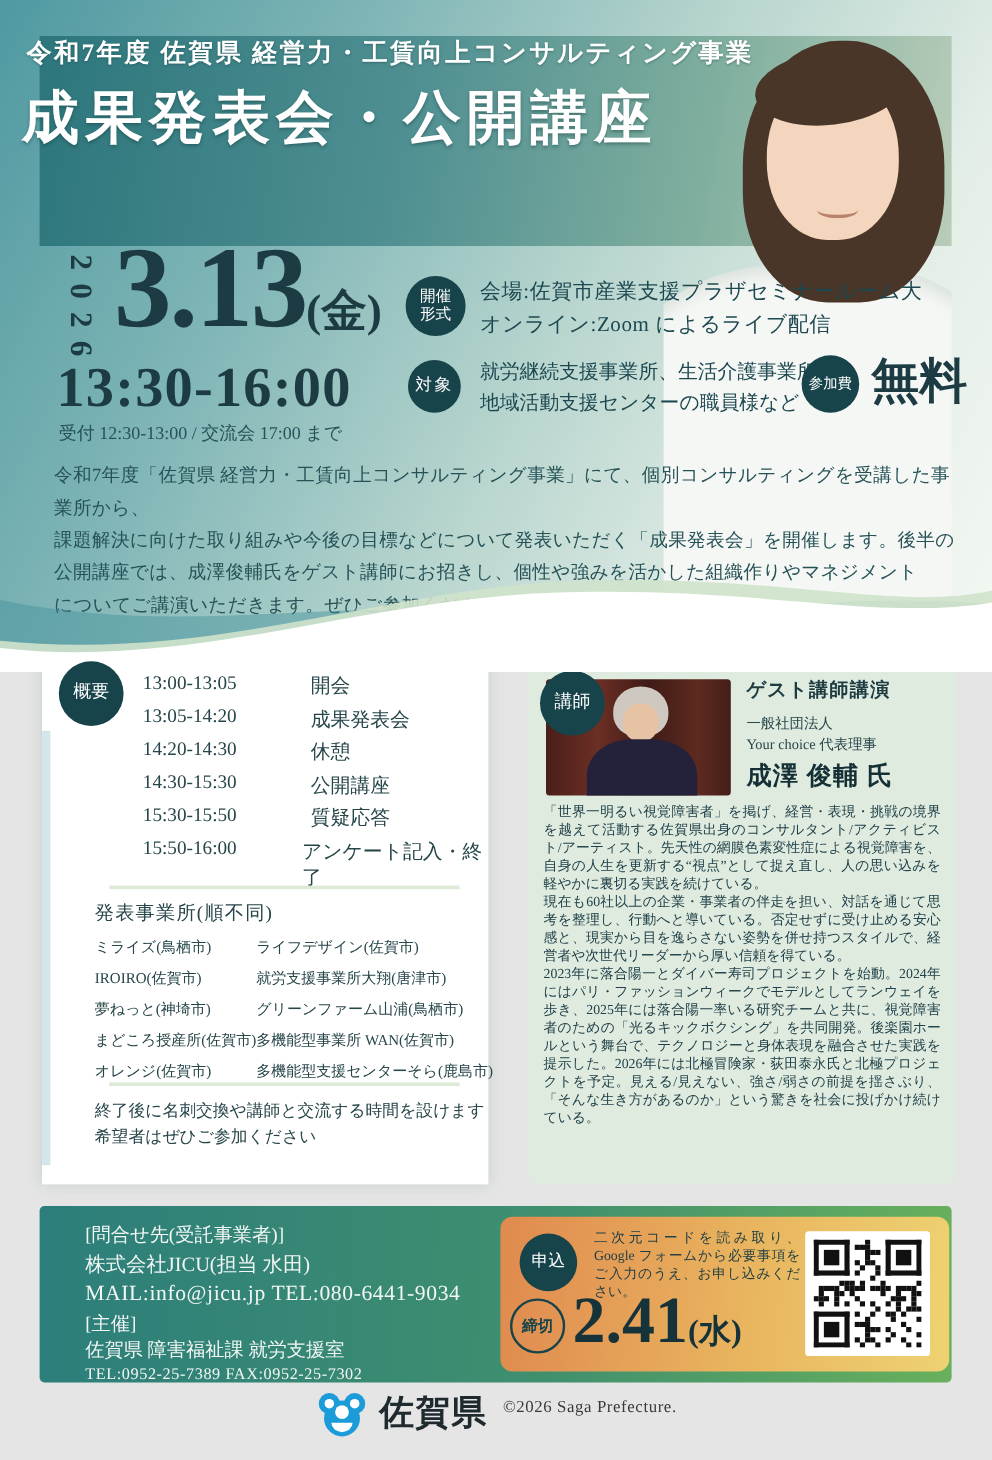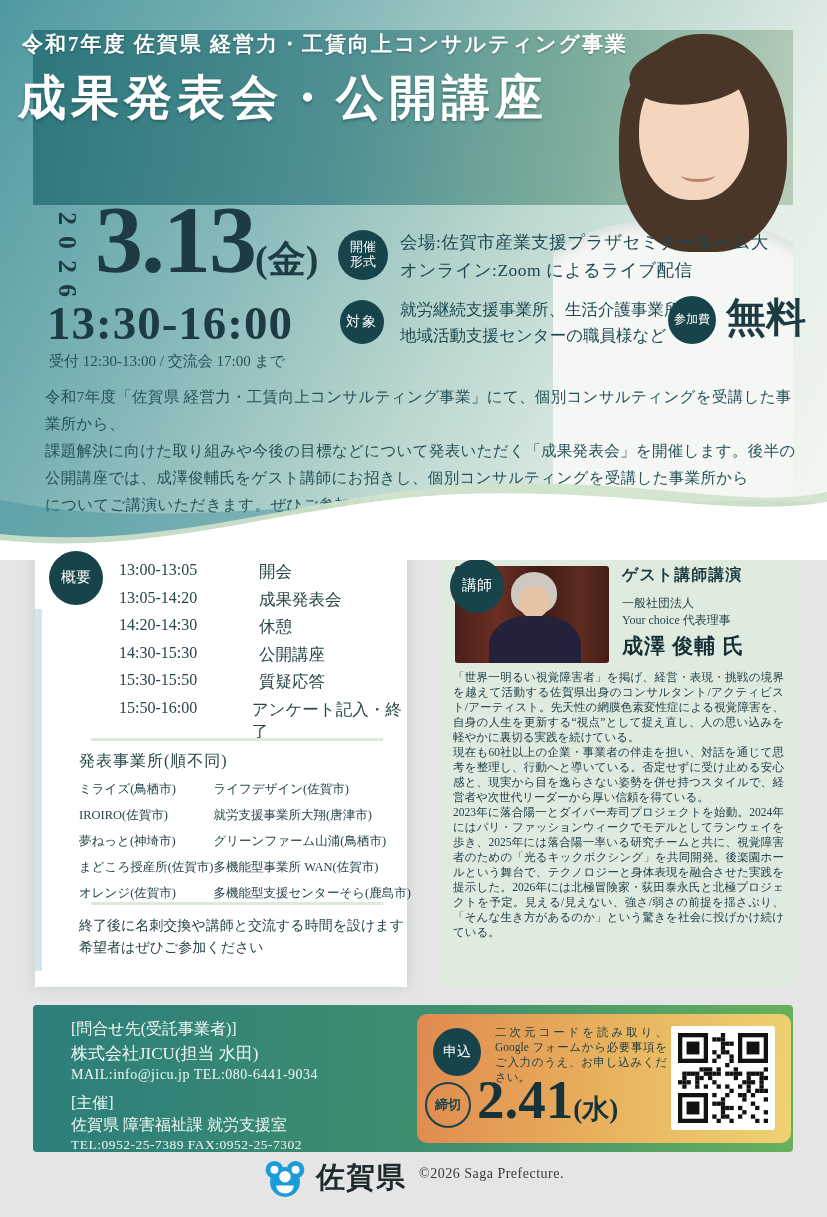--- a/index.html
+++ b/index.html
@@ -76,21 +76,21 @@
   .speaker-name { position:absolute; left:182px; top:79px; font-size:21px; font-weight:bold; color:#142f35; letter-spacing:1px; }
   .speaker-bio { position:absolute; left:13px; right:13px; top:117px; }
   .bio-p { font-size:11.5px; line-height:15px; color:#21424a; text-align:justify; }
 
   
   .contact-band { position:absolute; left:33px; top:1005px; width:760px; height:147px; border-radius:4px;
     background:linear-gradient(92deg,#2c7e7b 0%,#3f8f6f 55%,#68b05c 100%); }
   .contact-line { position:absolute; left:38px; color:#f2f7f4; white-space:nowrap; }
   .c1 { top:14px; font-size:16px; }
   .c2 { top:37px; font-size:17px; }
-  .c3 { top:62px; font-size:14px; letter-spacing:.5px; }
+  .c3 { top:62px; font-size:18px; letter-spacing:.5px; }
   .c4 { top:88px; font-size:16px; }
   .c5 { top:110px; font-size:16px; }
   .c6 { top:132px; font-size:13.5px; letter-spacing:.5px; }
 
   .apply-box { position:absolute; left:384px; top:9px; width:374px; height:129px; border-radius:10px;
     background:linear-gradient(95deg,#e08a4f 0%,#e9b55f 55%,#eed272 100%); }
   .apply-badge { position:absolute; left:16px; top:14px; width:48px; height:48px; font-size:14px; }
   .apply-text { position:absolute; left:78px; top:11px; width:172px; font-size:11.5px; line-height:15px; color:#1d3c43; text-align:justify; }
   .deadline-circle { position:absolute; left:8px; top:68px; width:46px; height:46px; border:2.5px solid #17434a; border-radius:50%; display:flex; align-items:center; justify-content:center; font-size:13px; color:#17434a; font-weight:bold; }
   .deadline-date { position:absolute; left:60px; top:58px; color:#17333a; white-space:nowrap; }
@@ -148,21 +148,21 @@
     </div>
 
     <div class="badge fee-badge">
       <span>参加費</span>
     </div>
     <div class="fee-value">無料</div>
 
     <div class="intro">
         <div class="line">令和7年度「佐賀県 経営力・工賃向上コンサルティング事業」にて、個別コンサルティングを受講した事業所から、</div>
         <div class="line">課題解決に向けた取り組みや今後の目標などについて発表いただく「成果発表会」を開催します。後半の</div>
-        <div class="line">公開講座では、成澤俊輔氏をゲスト講師にお招きし、個別コンサルティングを受講した事業所から</div>
+        <div class="line">公開講座では、成澤俊輔氏をゲスト講師にお招きし、個性や強みを活かした組織作りやマネジメント</div>
         <div class="line">についてご講演いただきます。ぜひご参加ください!</div>
       </div>
 
     <svg class="wave" viewBox="0 0 827 100" preserveAspectRatio="none">
       <path d="M0,40 C150,70 260,40 400,50 C560,62 700,30 827,44 L827,100 L0,100 Z" fill="#43919b" opacity="0.45"></path>
       <path d="M0,74 C180,92 320,30 480,24 C650,18 745,50 827,32 L827,100 L0,100 Z" fill="#cfe2cb" opacity="0.9"></path>
       <path d="M0,80 C160,98 300,40 460,34 C630,28 730,58 827,42 L827,100 L0,100 Z" fill="#ffffff"></path>
     </svg>
   </div>
 

